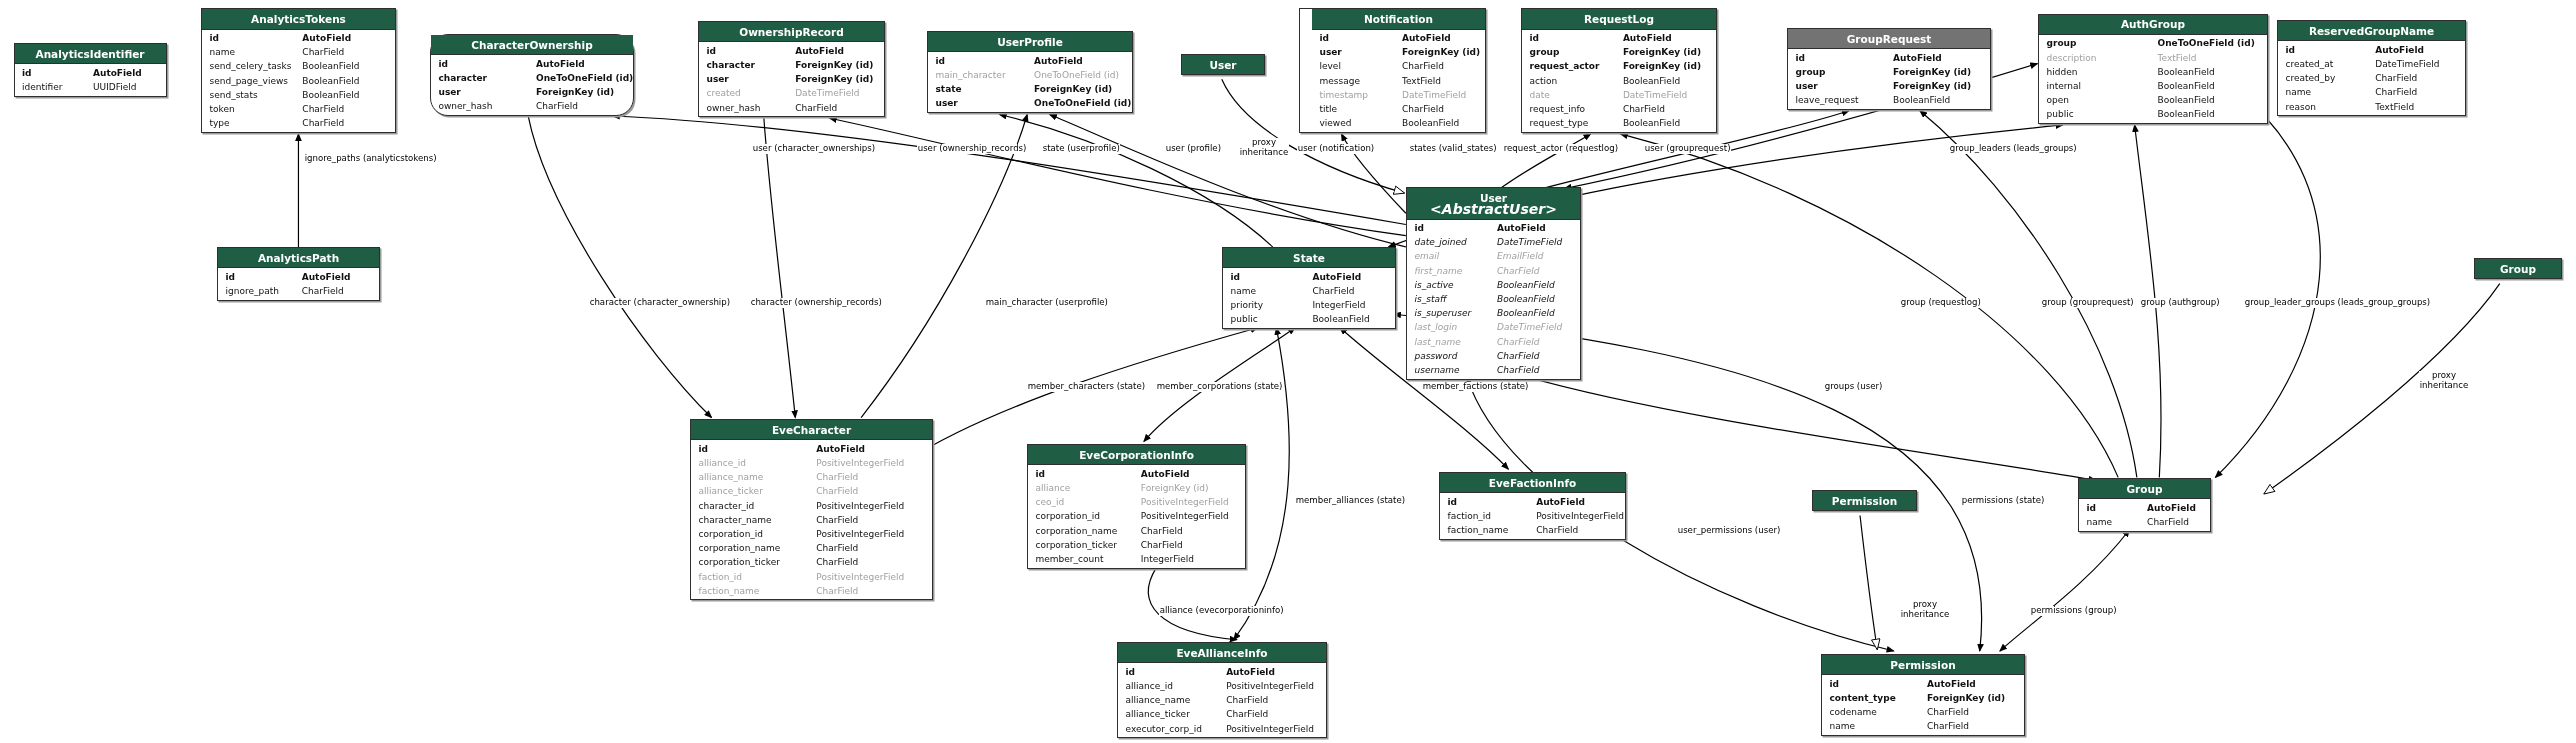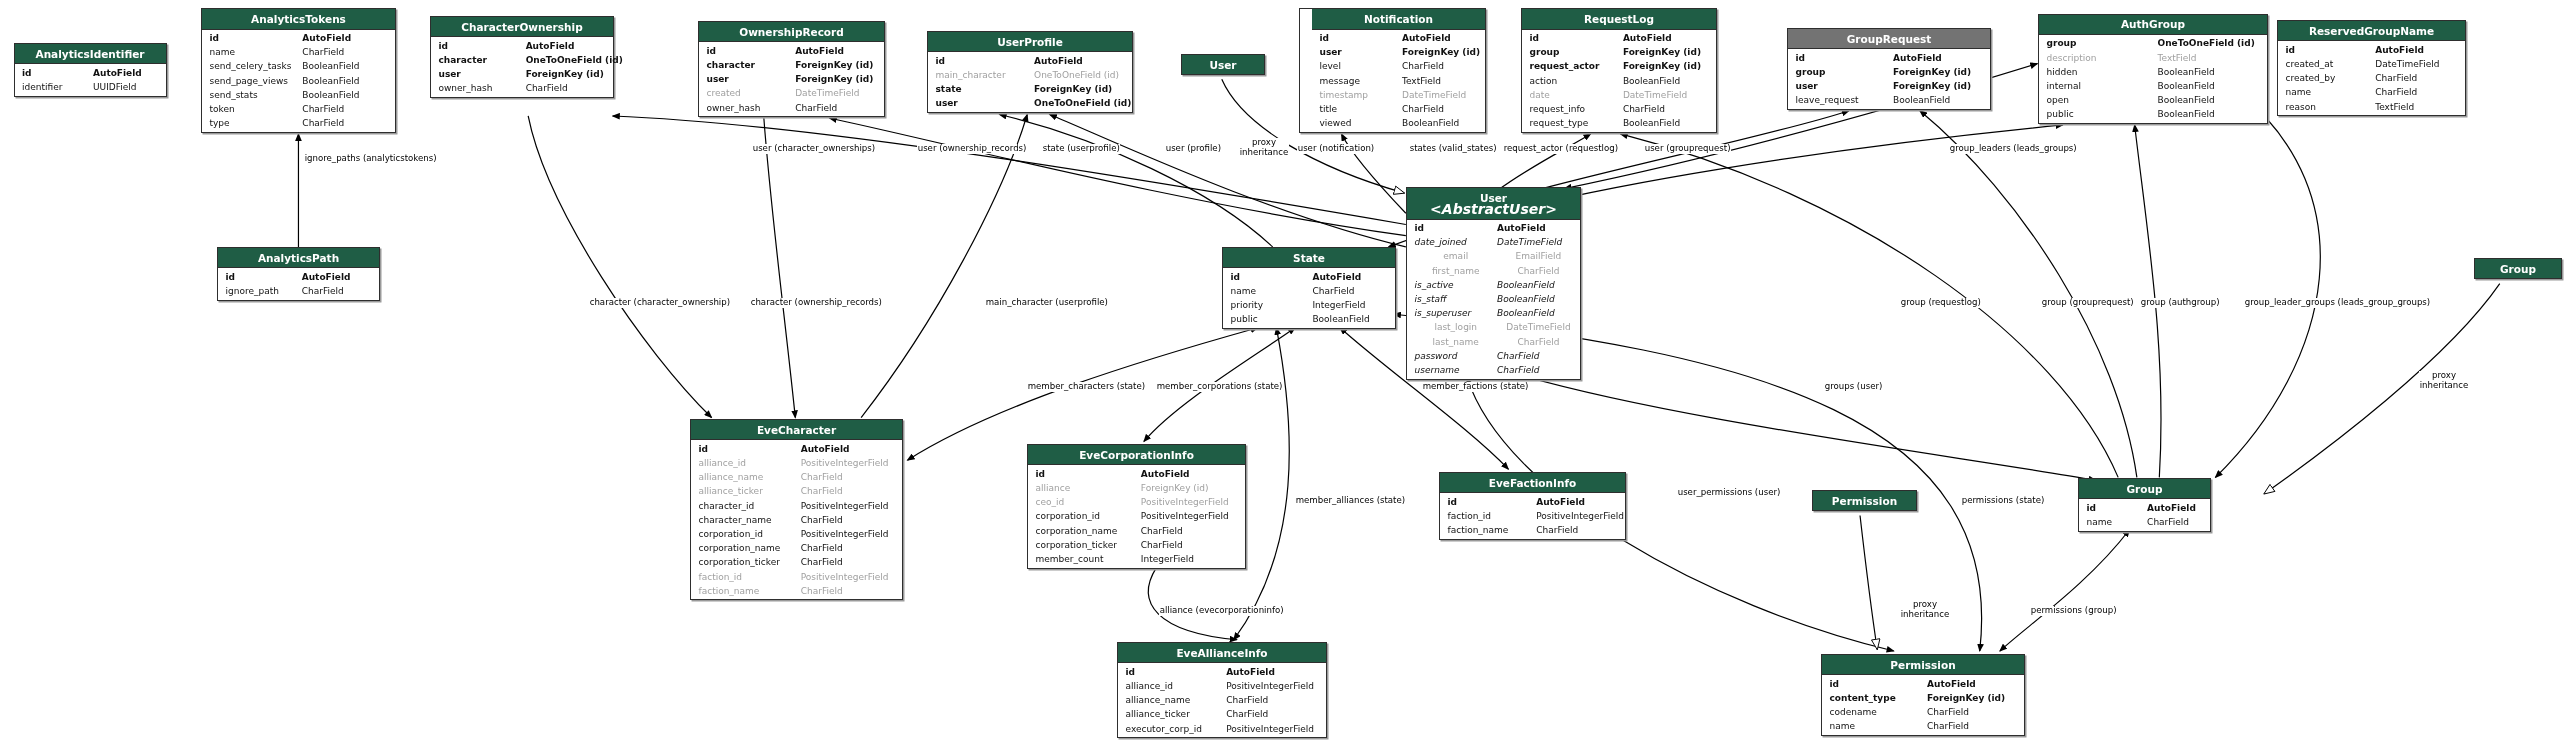--- a/index.html
+++ b/index.html
@@ -14,21 +14,21 @@
   .etable .hdr .sub{font-style:italic;font-size:14px;}
   .etable.headeronly .hdr{border-bottom:none;}
   .rows{padding:1.5px 0;}
   .frow{display:grid;grid-template-columns:52% 48%;height:14.2px;line-height:14.2px;font-size:9px;color:#111;}
   .frow .fname{padding-left:7.5px;white-space:nowrap;}
   .frow .ftype{white-space:nowrap;}
   .frow.key{font-weight:bold;}
   .frow.muted{color:#a0a0a0;}
   .frow.muted-bold{color:#a0a0a0;font-weight:normal;}
   .frow.italic{font-style:italic;}
-  .frow.muted-italic{color:#a0a0a0;text-align:center;}
+  .frow.muted-italic{color:#a0a0a0;font-style:italic;}
   .elabel{position:absolute;font-size:8.6px;color:#000;background:#fff;white-space:pre-line;
           line-height:9.7px;padding:0 0.7px;z-index:3;}
   .elabel.center{transform:translateX(-50%);text-align:center;}
 </style>
 </head>
 <body>
 
 <div class="canvas">
   <svg id="edgelayer" width="2576" height="743" viewBox="0 0 3441 993">
     <defs>
@@ -115,21 +115,21 @@
           <div class="frow normal">
             <span class="fname">token</span>
             <span class="ftype">CharField</span>
           </div>
           <div class="frow normal">
             <span class="fname">type</span>
             <span class="ftype">CharField</span>
           </div>
         </div>
       </div>
-      <div class="etable" style="left: 430px; top: 16px; width: 184px;">
+      <div class="etable" style="left: 430px; top: 34px; width: 204px; border-radius: 18px;">
         <div class="hdr" style="background: rgb(31, 93, 69);">
           <div>CharacterOwnership</div>
         </div>
         <div class="rows">
           <div class="frow key">
             <span class="fname">id</span>
             <span class="ftype">AutoField</span>
           </div>
           <div class="frow key">
             <span class="fname">character</span>
@@ -439,21 +439,21 @@
             <span class="fname">username</span>
             <span class="ftype">CharField</span>
           </div>
         </div>
       </div>
       <div class="etable headeronly" style="left: 2474px; top: 258px; width: 88px;">
         <div class="hdr" style="background: rgb(31, 93, 69);">
           <div>Group</div>
         </div>
       </div>
-      <div class="etable" style="left: 690px; top: 419px; width: 213px;">
+      <div class="etable" style="left: 690px; top: 419px; width: 243px;">
         <div class="hdr" style="background: rgb(31, 93, 69);">
           <div>EveCharacter</div>
         </div>
         <div class="rows">
           <div class="frow key">
             <span class="fname">id</span>
             <span class="ftype">AutoField</span>
           </div>
           <div class="frow muted">
             <span class="fname">alliance_id</span>
@@ -639,21 +639,21 @@
     <div class="elabel" style="left: 985px; top: 298px;">main_character (userprofile)</div>
     <div class="elabel" style="left: 1900px; top: 298px;">group (requestlog)</div>
     <div class="elabel" style="left: 2041px; top: 298px;">group (grouprequest)</div>
     <div class="elabel" style="left: 2140px; top: 298px;">group (authgroup)</div>
     <div class="elabel" style="left: 2244px; top: 298px;">group_leader_groups (leads_group_groups)</div>
     <div class="elabel" style="left: 1027px; top: 382px;">member_characters (state)</div>
     <div class="elabel" style="left: 1156px; top: 382px;">member_corporations (state)</div>
     <div class="elabel" style="left: 1422px; top: 382px;">member_factions (state)</div>
     <div class="elabel" style="left: 1824px; top: 382px;">groups (user)</div>
     <div class="elabel" style="left: 1295px; top: 496px;">member_alliances (state)</div>
-    <div class="elabel" style="left: 1677px; top: 488px;">user_permissions (user)</div>
+    <div class="elabel" style="left: 1677px; top: 526px;">user_permissions (user)</div>
     <div class="elabel" style="left: 1961px; top: 496px;">permissions (state)</div>
     <div class="elabel center" style="left: 2444px; top: 371px;">proxy
 inheritance</div>
     <div class="elabel" style="left: 1159px; top: 606px;">alliance (evecorporationinfo)</div>
     <div class="elabel center" style="left: 1925px; top: 600px;">proxy
 inheritance</div>
     <div class="elabel" style="left: 2030px; top: 606px;">permissions (group)</div>
   </div>
 
 

